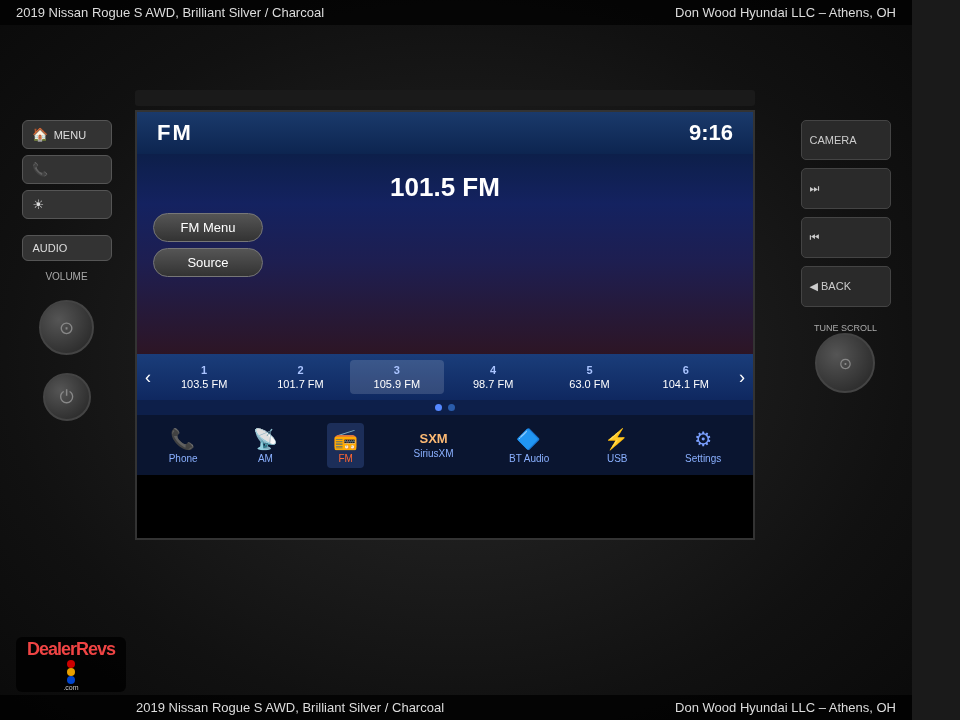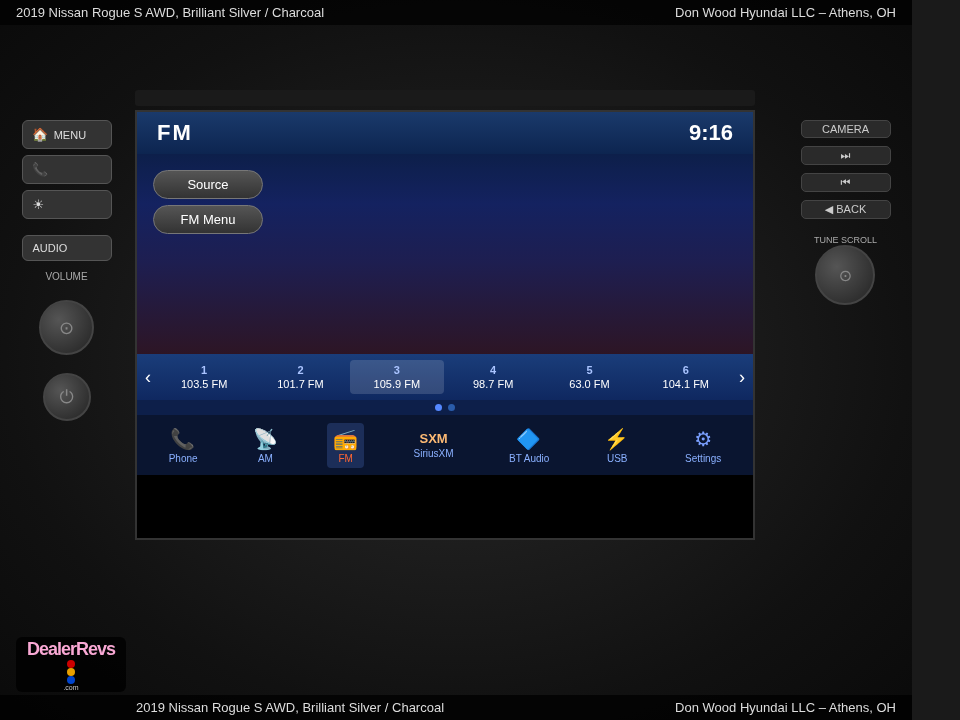--- a/index.html
+++ b/index.html
@@ -63,21 +63,21 @@
       border-radius: 6px;
       display: flex;
       flex-direction: column;
       align-items: center;
       justify-content: center;
       padding: 4px;
     }
     .dealer-logo-main {
       font-size: 18px;
       font-weight: 900;
-      color: #f9a8d4;
+      color: #ef4444;
       letter-spacing: -1px;
     }
     .dealer-logo-sub {
       font-size: 7px;
       color: #ccc;
       text-align: center;
     }
     .dealer-dot {
       width: 8px;
       height: 8px;
@@ -147,23 +147,23 @@
       gap: 8px;
       align-items: center;
     }
 
     .right-btn {
       background: #2a2a2a;
       border: 1px solid #444;
       border-radius: 5px;
       color: #ccc;
       font-size: 11px;
-      padding: 2px 8px;
+      padding: 13px 8px;
       width: 90px;
-      text-align: center;
+      text-align: left;
       cursor: pointer;
     }
 
     .ok-knob {
       width: 58px;
       height: 58px;
       border-radius: 50%;
       background: radial-gradient(circle at 35% 35%, #555, #222);
       border: 2px solid #444;
       display: flex;
@@ -388,23 +388,24 @@
   <div class="eject-slot"></div>
 
   <div class="infotainment-screen">
 
     <div class="screen-header">
       <span class="screen-title">FM</span>
       <span class="screen-time">9:16</span>
     </div>
 
     <div style="background: linear-gradient(180deg, #0d1f4a 0%, #142260 25%, #1e1e50 55%, #2d1525 100%); padding: 10px 16px 6px 16px; position:relative; height: 200px;">
+      <div class="station-display">101.5 FM</div>
       <div class="screen-buttons">
+        <div class="screen-btn">FM Menu</div>
         <div class="screen-btn">Source</div>
-        <div class="screen-btn">FM Menu</div>
       </div>
     </div>
 
     <div class="presets-bar">
       <span class="preset-arrow">‹</span>
       <div class="preset-item">
         <div class="preset-num">1</div>
         <div class="preset-freq">103.5 FM</div>
       </div>
       <div class="preset-item">

